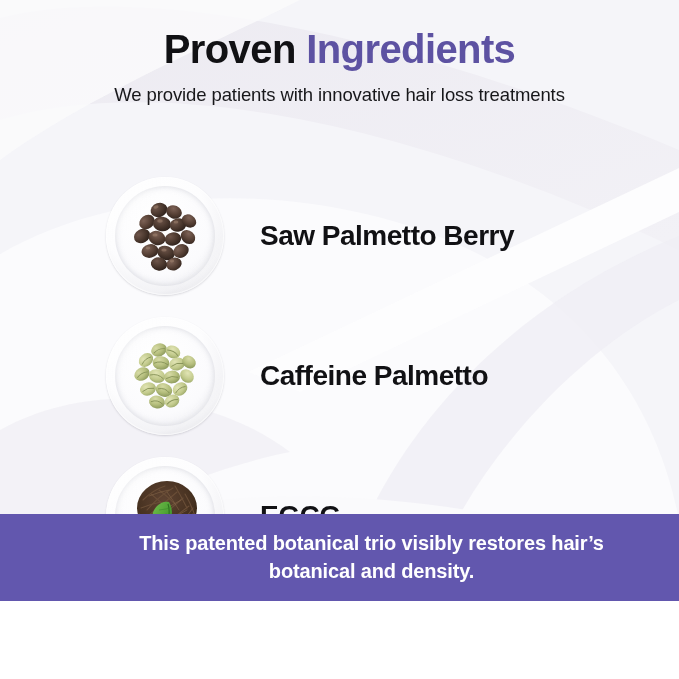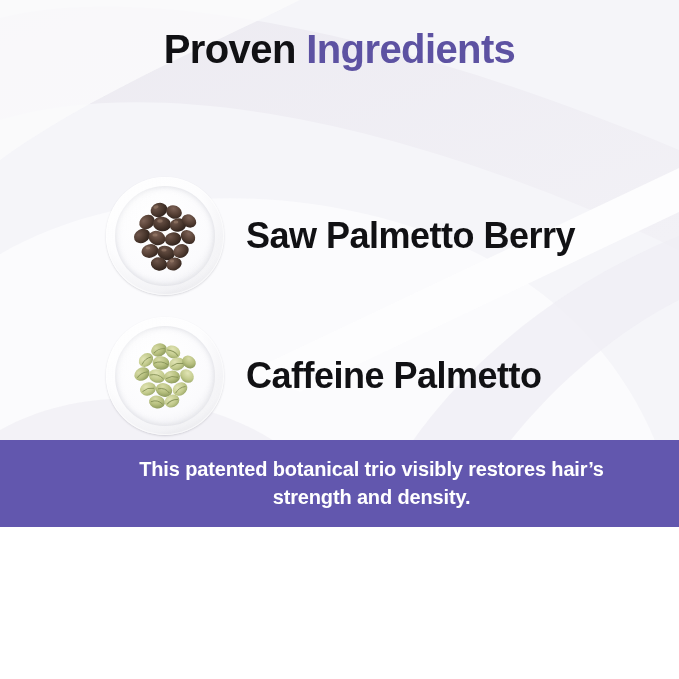--- a/index.html
+++ b/index.html
@@ -7,21 +7,21 @@
     padding: 0;
     background: #ffffff;
   }
   body {
     font-family: "Liberation Sans", sans-serif;
   }
 
   .infographic {
     position: relative;
     width: 679px;
-    height: 527px;
+    height: 601px;
     overflow: hidden;
     background: #fef9c3;
   }
 
   
   .bg-layer {
     position: absolute;
     inset: 0;
     overflow: hidden;
     pointer-events: none;
@@ -115,22 +115,22 @@
     left: 9px; top: 9px;
     width: 100px; height: 100px;
     border-radius: 50%;
     background: radial-gradient(circle at 42% 34%, #ffffff 0%, #fbfbfd 62%, #eeeef2 92%, #e4e4ea 100%);
     box-shadow: inset 0 0 6px rgba(150,152,165,0.35);
     overflow: hidden;
   }
   .content-svg { position: absolute; left: 0; top: 0; width: 100px; height: 100px; }
 
   .ing-label {
-    margin-left: 19px;
-    font-size: 36px;
+    margin-left: 33px;
+    font-size: 28px;
     font-weight: 700;
     color: #111114;
     letter-spacing: -0.5px;
     white-space: nowrap;
   }
 
   
   .banner {
     position: absolute;
     left: 0; bottom: 0;
@@ -186,20 +186,21 @@
 
       <path d="M0,560 C180,470 420,480 679,560 L679,592 L0,592 Z" fill="#fafafc"></path>
 
       <path d="M0,0 L300,0 C200,50 90,95 0,160 Z" fill="#fafafc" opacity="0.85"></path>
     </svg>
   </div>
 
   <div class="header">
     <h1 class="title"><span>Proven </span><span class="accent">Ingredients</span></h1>
     <p class="subtitle">
+      <span class="subtitle-line">We provide patients with innovative hair loss treatments</span>
     </p>
   </div>
 
   <div class="rows">
 
     <div class="row">
       <div class="dish-wrap">
         <div class="dish-shadow"></div>
         <div class="dish">
           <div class="dish-inner">
@@ -382,17 +383,17 @@
         </div>
       </div>
       <div class="ing-label">EGCG</div>
     </div>
 
   </div>
 
   <div class="banner">
     <div class="banner-text">
       <span class="banner-line">This patented botanical trio visibly restores hair’s</span>
-      <span class="banner-line">strength and density.</span>
+      <span class="banner-line">botanical and density.</span>
     </div>
   </div>
 
 </div>
 
 </body></html>

